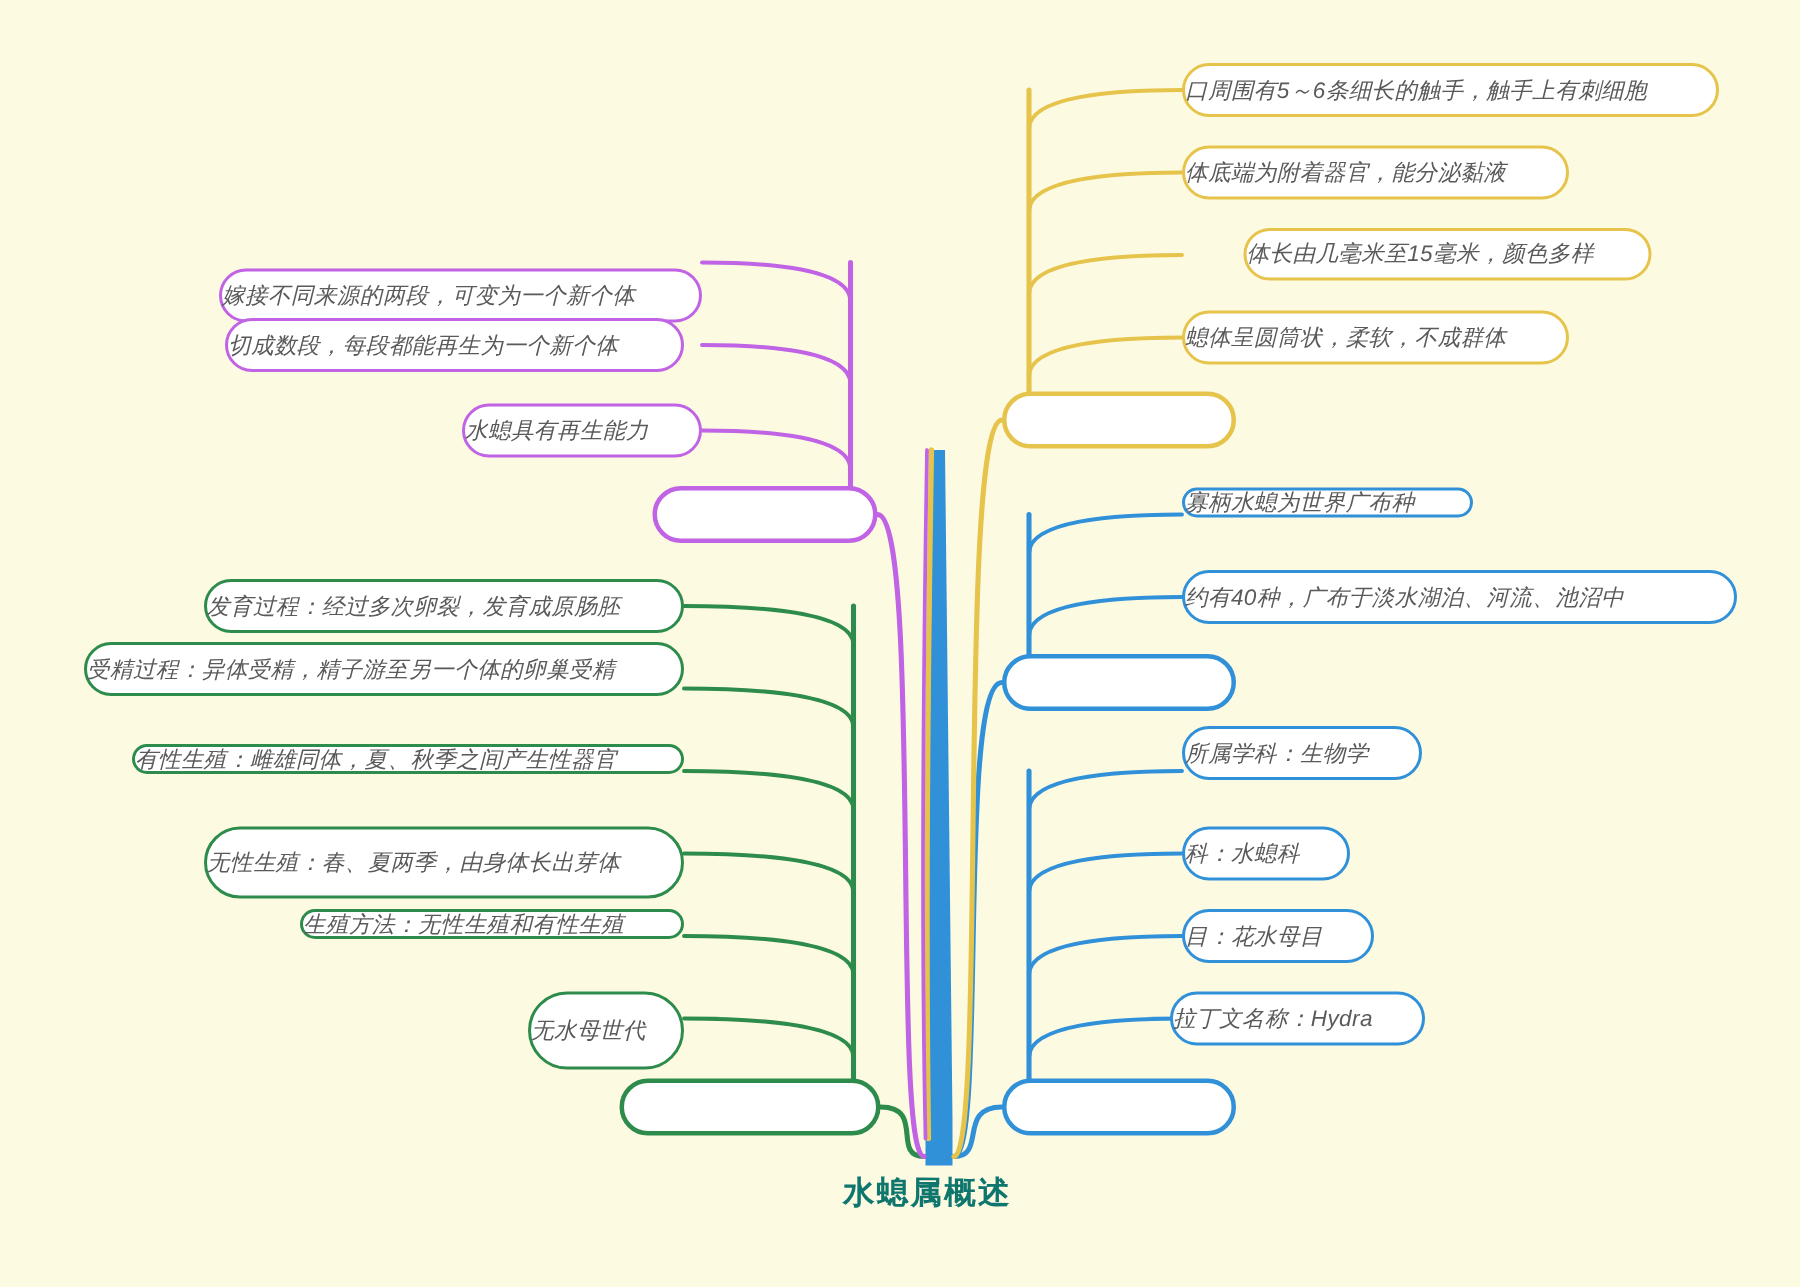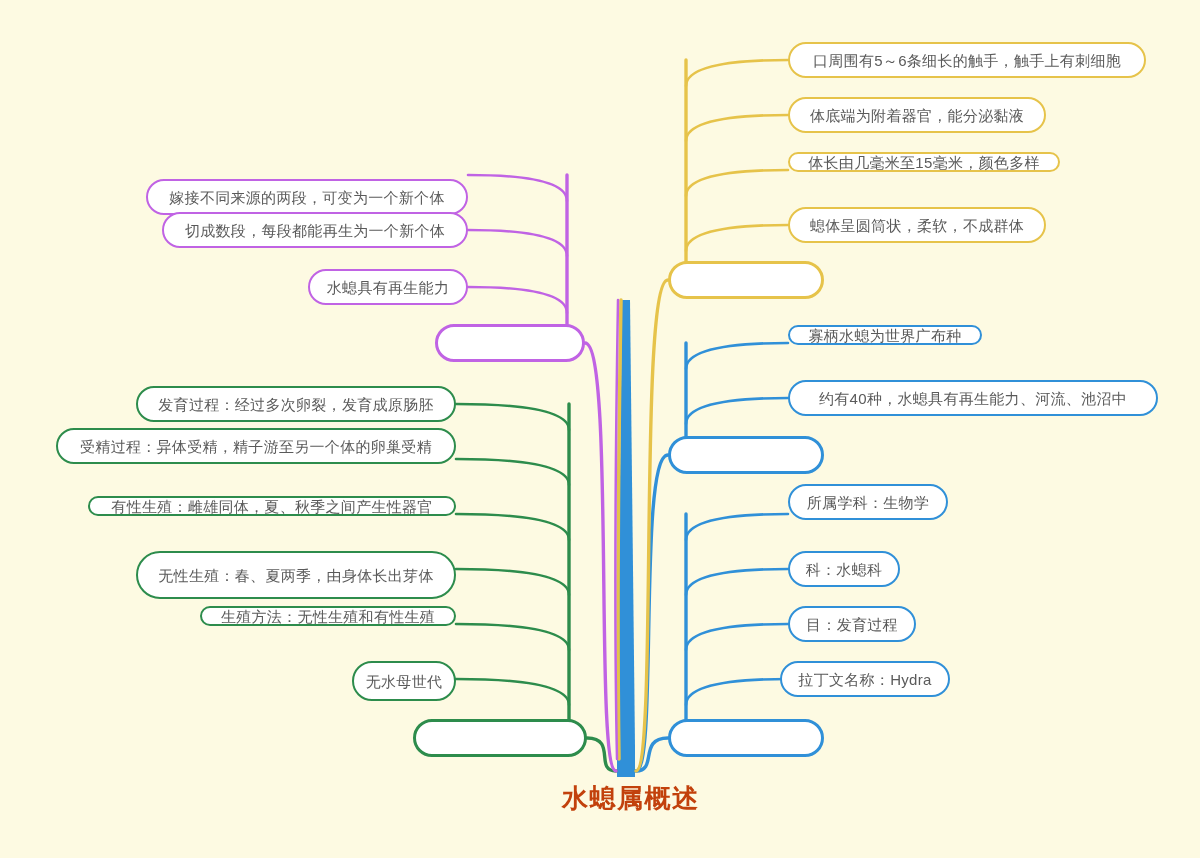--- a/index.html
+++ b/index.html
@@ -29,37 +29,38 @@
   }
   .node {
     position: absolute;
     box-sizing: border-box;
     background: #ffffff;
     border-style: solid;
     border-width: 2px;
     border-radius: 999px;
     display: flex;
     align-items: center;
-    justify-content: center;
+    justify-content: flex-start;
     color: #5a5a5a;
     font-size: 15px;
     white-space: nowrap;
     letter-spacing: 0.3px;
     line-height: 1;
+    font-style: italic;
   }
   .node.branch {
     border-width: 3px;
     font-size: 17px;
     color: #555555;
   }
   .root-title {
     position: absolute;
-    color: #c2410c;
+    color: #0f766e;
     font-weight: bold;
-    font-size: 26px;
+    font-size: 21px;
     letter-spacing: 1.5px;
     white-space: nowrap;
     line-height: 1;
   }
 </style>
 </head>
 <body>
 
 <div id="mindmap">
   <svg class="links" id="link-layer" viewBox="0 0 1200 858">
@@ -100,44 +101,44 @@
       <div class="node branch" style="left: 668px; top: 719px; width: 156px; height: 38px; border-color: rgb(48, 144, 216);">
         <span></span>
       </div>
       <div class="node" style="left: 788px; top: 484px; width: 160px; height: 36px; border-color: rgb(48, 144, 216);">
         <span>所属学科：生物学</span>
       </div>
       <div class="node" style="left: 788px; top: 551px; width: 112px; height: 36px; border-color: rgb(48, 144, 216);">
         <span>科：水螅科</span>
       </div>
       <div class="node" style="left: 788px; top: 606px; width: 128px; height: 36px; border-color: rgb(48, 144, 216);">
-        <span>目：发育过程</span>
+        <span>目：花水母目</span>
       </div>
       <div class="node" style="left: 780px; top: 661px; width: 170px; height: 36px; border-color: rgb(48, 144, 216);">
         <span>拉丁文名称：Hydra</span>
       </div>
       <div class="node branch" style="left: 668px; top: 436px; width: 156px; height: 38px; border-color: rgb(48, 144, 216);">
         <span></span>
       </div>
       <div class="node" style="left: 788px; top: 325px; width: 194px; height: 20px; border-color: rgb(48, 144, 216);">
         <span>寡柄水螅为世界广布种</span>
       </div>
       <div class="node" style="left: 788px; top: 380px; width: 370px; height: 36px; border-color: rgb(48, 144, 216);">
-        <span>约有40种，水螅具有再生能力、河流、池沼中</span>
+        <span>约有40种，广布于淡水湖泊、河流、池沼中</span>
       </div>
       <div class="node branch" style="left: 668px; top: 261px; width: 156px; height: 38px; border-color: rgb(230, 195, 74);">
         <span></span>
       </div>
       <div class="node" style="left: 788px; top: 42px; width: 358px; height: 36px; border-color: rgb(230, 195, 74);">
         <span>口周围有5～6条细长的触手，触手上有刺细胞</span>
       </div>
       <div class="node" style="left: 788px; top: 97px; width: 258px; height: 36px; border-color: rgb(230, 195, 74);">
         <span>体底端为附着器官，能分泌黏液</span>
       </div>
-      <div class="node" style="left: 788px; top: 152px; width: 272px; height: 20px; border-color: rgb(230, 195, 74);">
+      <div class="node" style="left: 829px; top: 152px; width: 272px; height: 35px; border-color: rgb(230, 195, 74);">
         <span>体长由几毫米至15毫米，颜色多样</span>
       </div>
       <div class="node" style="left: 788px; top: 207px; width: 258px; height: 36px; border-color: rgb(230, 195, 74);">
         <span>螅体呈圆筒状，柔软，不成群体</span>
       </div>
       <div class="node branch" style="left: 413px; top: 719px; width: 174px; height: 38px; border-color: rgb(45, 140, 76);">
         <span></span>
       </div>
       <div class="node" style="left: 136px; top: 386px; width: 320px; height: 36px; border-color: rgb(45, 140, 76);">
         <span>发育过程：经过多次卵裂，发育成原肠胚</span>
@@ -147,30 +148,30 @@
       </div>
       <div class="node" style="left: 88px; top: 496px; width: 368px; height: 20px; border-color: rgb(45, 140, 76);">
         <span>有性生殖：雌雄同体，夏、秋季之间产生性器官</span>
       </div>
       <div class="node" style="left: 136px; top: 551px; width: 320px; height: 48px; border-color: rgb(45, 140, 76);">
         <span>无性生殖：春、夏两季，由身体长出芽体</span>
       </div>
       <div class="node" style="left: 200px; top: 606px; width: 256px; height: 20px; border-color: rgb(45, 140, 76);">
         <span>生殖方法：无性生殖和有性生殖</span>
       </div>
-      <div class="node" style="left: 352px; top: 661px; width: 104px; height: 40px; border-color: rgb(45, 140, 76);">
+      <div class="node" style="left: 352px; top: 661px; width: 104px; height: 52px; border-color: rgb(45, 140, 76);">
         <span>无水母世代</span>
       </div>
       <div class="node branch" style="left: 435px; top: 324px; width: 150px; height: 38px; border-color: rgb(192, 99, 228);">
         <span></span>
       </div>
       <div class="node" style="left: 146px; top: 157px; width: 322px; height: 36px; border-color: rgb(192, 99, 228); margin-top: 22px;">
         <span>嫁接不同来源的两段，可变为一个新个体</span>
       </div>
-      <div class="node" style="left: 162px; top: 212px; width: 306px; height: 36px; border-color: rgb(192, 99, 228);">
+      <div class="node" style="left: 150px; top: 212px; width: 306px; height: 36px; border-color: rgb(192, 99, 228);">
         <span>切成数段，每段都能再生为一个新个体</span>
       </div>
       <div class="node" style="left: 308px; top: 269px; width: 160px; height: 36px; border-color: rgb(192, 99, 228);">
         <span>水螅具有再生能力</span>
       </div>
     </div>
   <div class="root-title" id="root-title" style="left: 562px; top: 785px;">水螅属概述</div>
 </div>
 
 </body></html>

